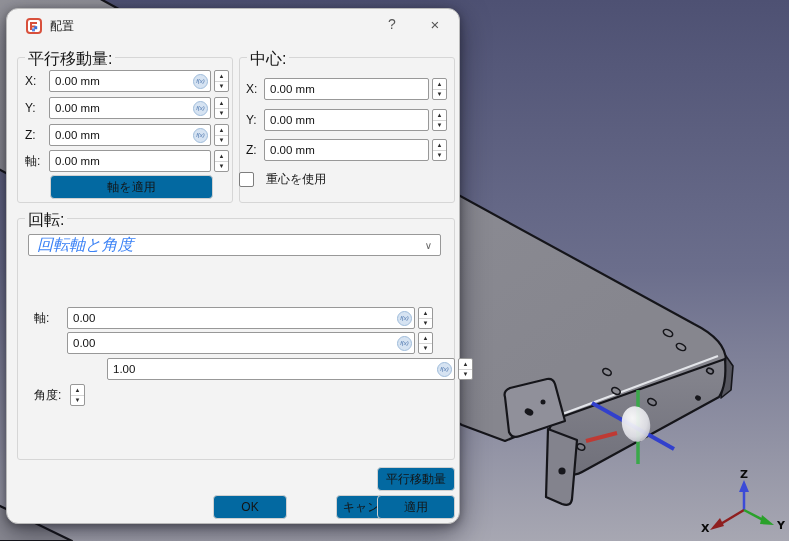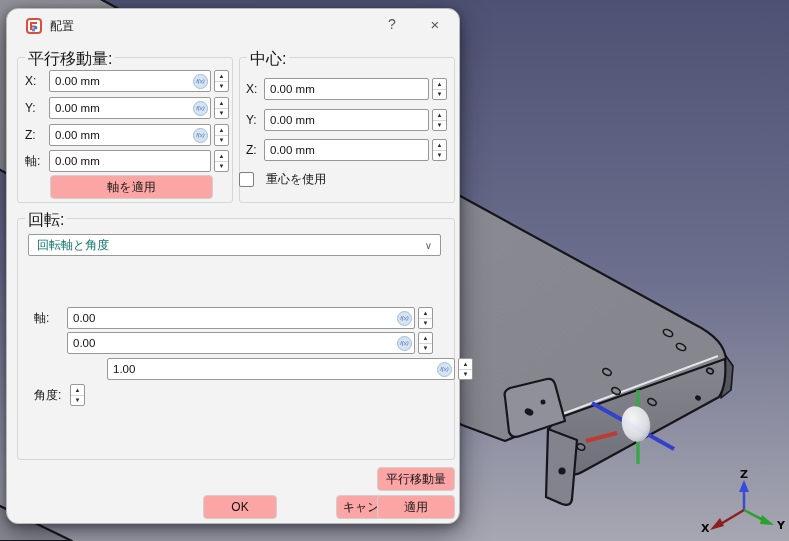--- a/index.html
+++ b/index.html
@@ -31,28 +31,28 @@
   .fval{font-size:11.5px;color:#101010;white-space:nowrap;}
   .fx{margin-left:auto;flex:0 0 auto;width:13px;height:13px;border-radius:50%;
       background:#cfdff0;border:1px solid #8fb0d4;color:#2a5a9e;font-size:6px;
       font-style:italic;display:flex;align-items:center;justify-content:center;opacity:.85;}
   .spin{flex:0 0 auto;width:15px;height:22px;margin-left:3px;background:#fff;
         border:1px solid #989898;border-radius:2px;display:flex;flex-direction:column;box-sizing:border-box;}
   .spin span{flex:1;display:flex;align-items:center;justify-content:center;
              font-size:6px;line-height:1;color:#2a2a2a;}
   .spin span + span{border-top:1px solid #d5d5d5;}
 
-  .btn{position:absolute;background:#fca5a5;border:1px solid #d0d0d0;border-radius:4px;
+  .btn{position:absolute;background:#0369a1;border:1px solid #d0d0d0;border-radius:4px;
        display:flex;align-items:center;justify-content:center;font-size:12px;color:#141414;}
   .cbrow{position:absolute;display:flex;align-items:center;gap:6px;}
   .cb{width:13px;height:13px;background:#fff;border:1px solid #7e7e7e;border-radius:2px;flex:0 0 auto;}
   .cblbl{font-size:12px;color:#141414;white-space:nowrap;}
   .combo{position:absolute;height:22px;background:#fff;border:1px solid #989898;border-radius:2px;
          display:flex;align-items:center;padding:0 8px;box-sizing:border-box;}
-  .combo .cval{font-size:12px;color:#0f766e;}
+  .combo .cval{font-size:16px;color:#3b82f6;font-style:italic;}
   .combo .chev{margin-left:auto;color:#666;font-size:10px;}
 </style>
 </head>
 <body>
 
 <div id="screen">
 
   <svg id="viewport-svg" width="789" height="541" viewBox="0 0 789 541">
     <defs>
       <linearGradient id="bgGrad" x1="0" y1="0" x2="0" y2="1">
@@ -272,17 +272,17 @@
     </div>
     <div class="frow" style="left:27px;top:375px;width:399px;">
       <span class="flbl" style="width:33px;">角度:</span>
       <div class="spin">
         <span>▲</span>
         <span>▼</span>
       </div>
     </div>
 
     <div class="btn" style="left:370px;top:458px;width:76px;height:22px;">平行移動量</div>
-    <div class="btn" style="left:196px;top:486px;width:72px;height:22px;">OK</div>
+    <div class="btn" style="left:206px;top:486px;width:72px;height:22px;">OK</div>
     <div class="btn" style="left:289px;top:486px;width:73px;height:22px;margin-left:40px;">キャンセル</div>
     <div class="btn" style="left:370px;top:486px;width:76px;height:22px;">適用</div>
   </div>
 </div>
 
 </body></html>

